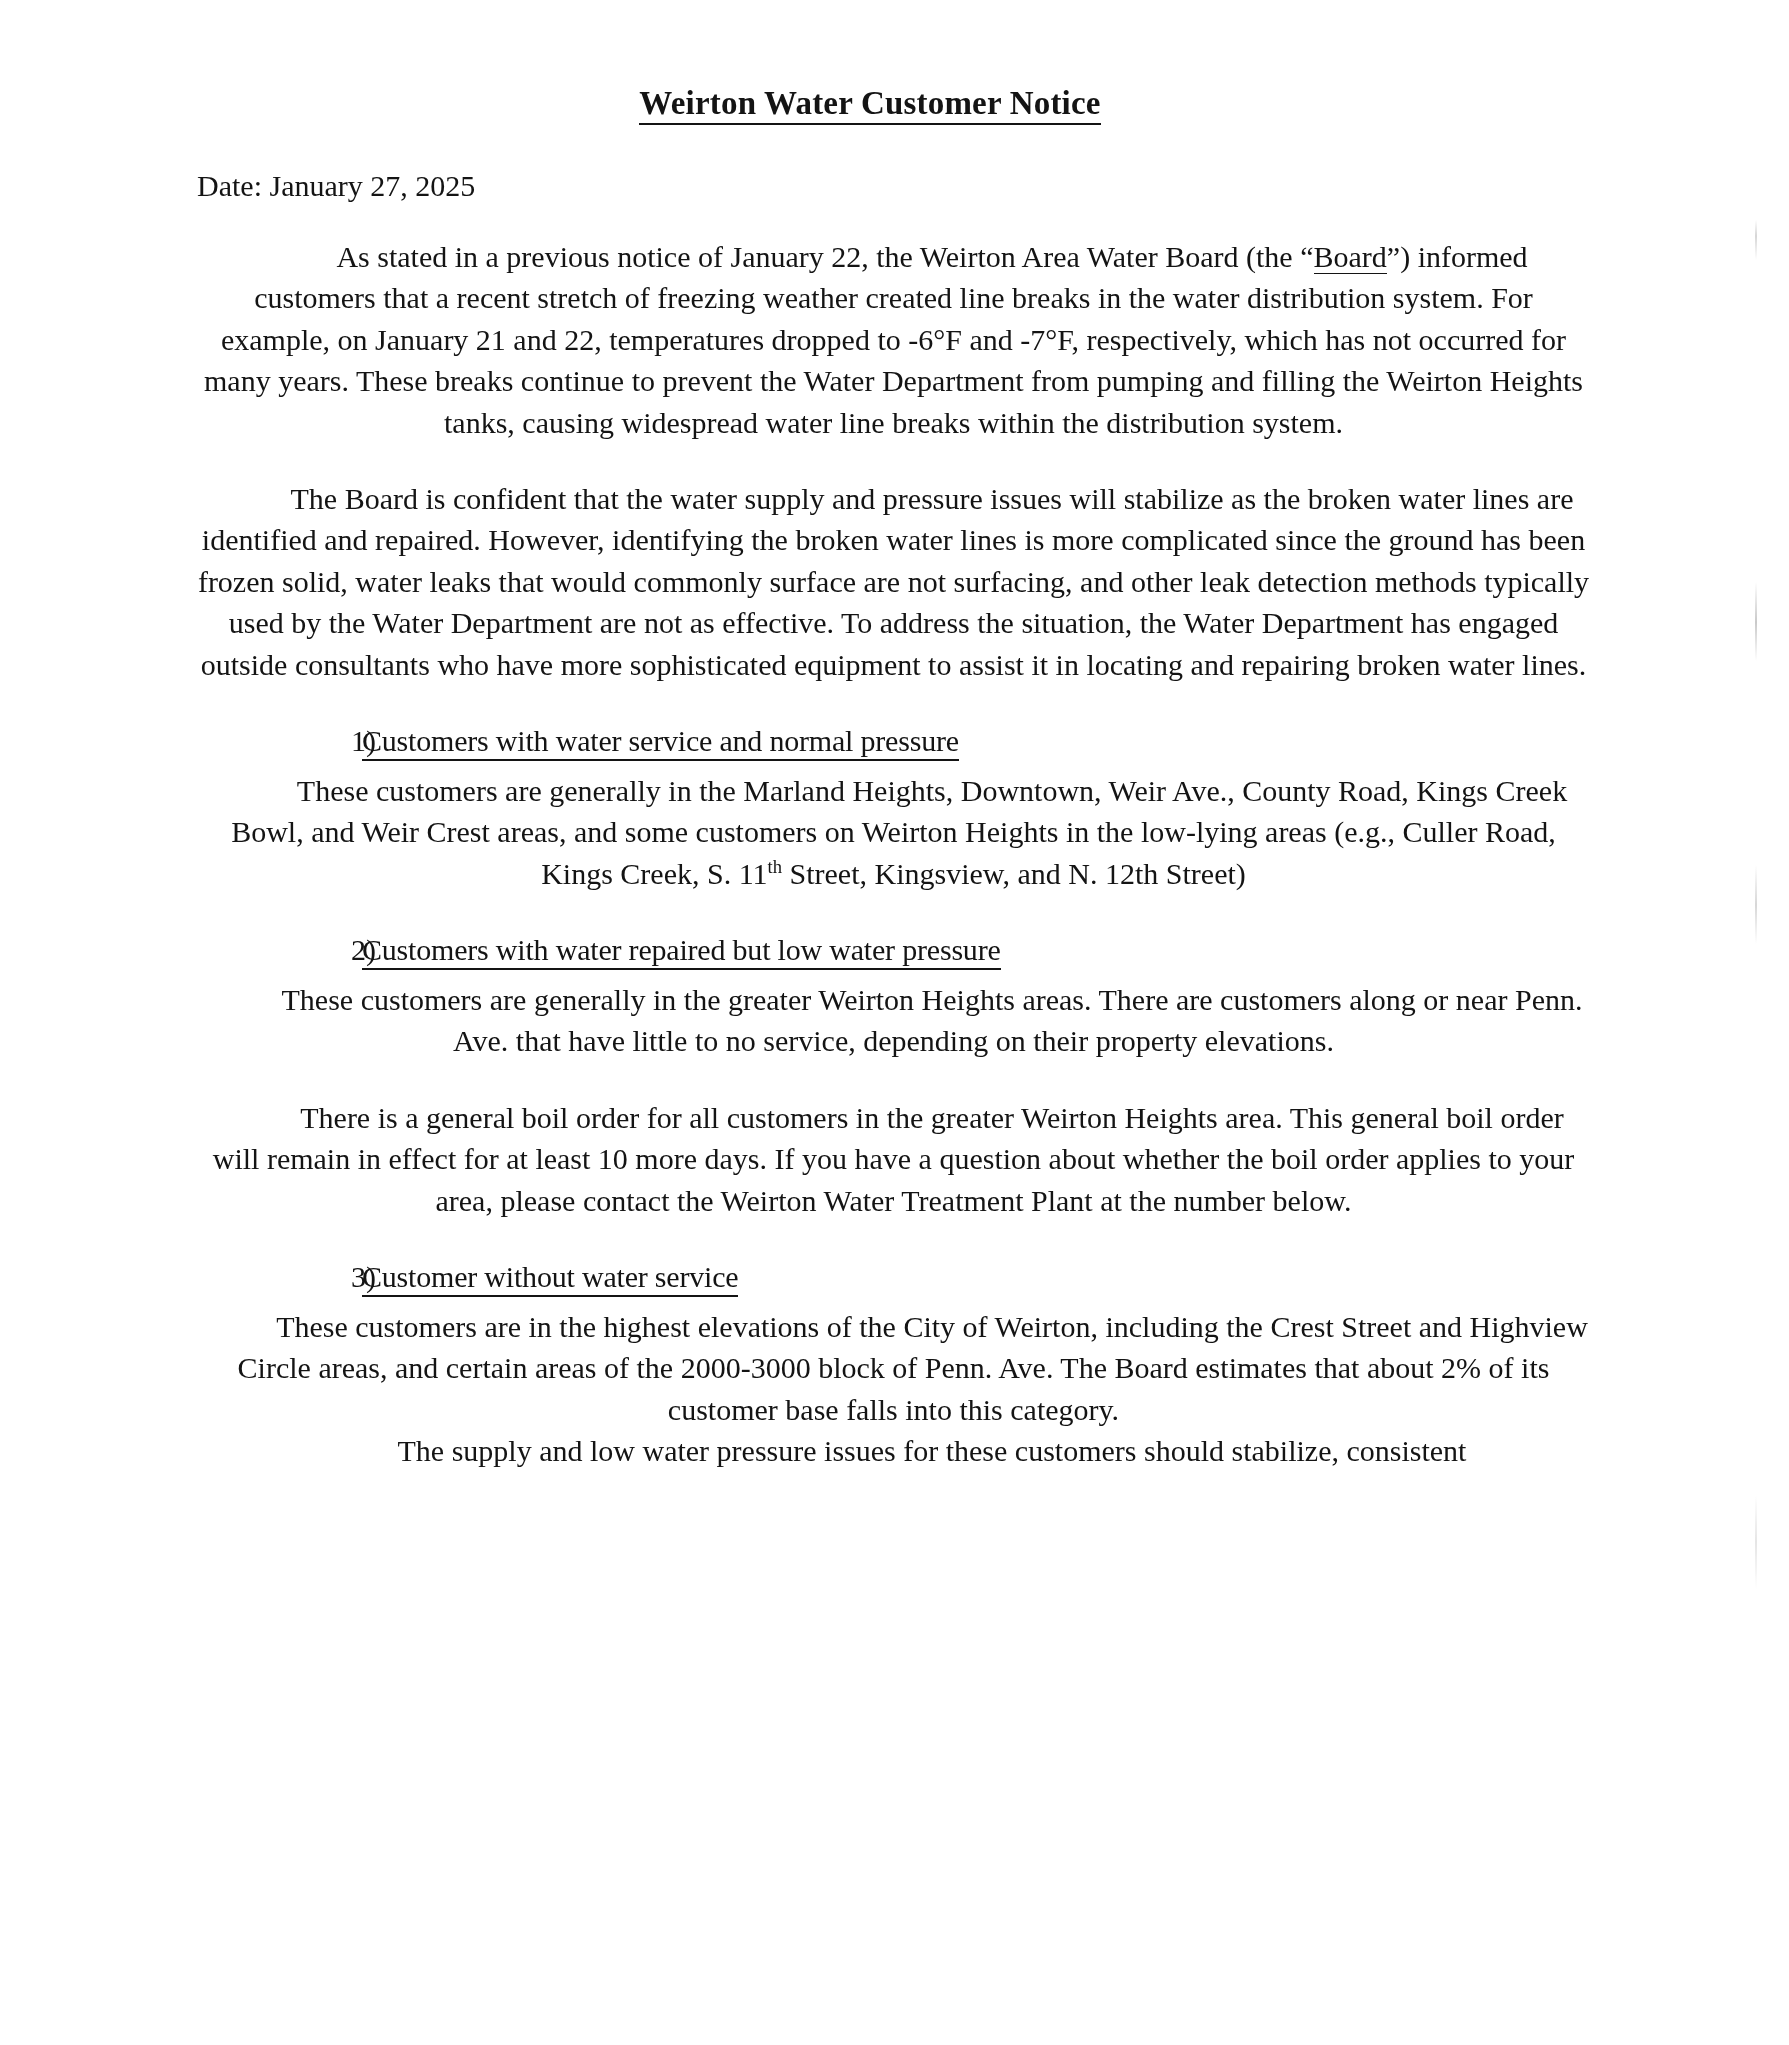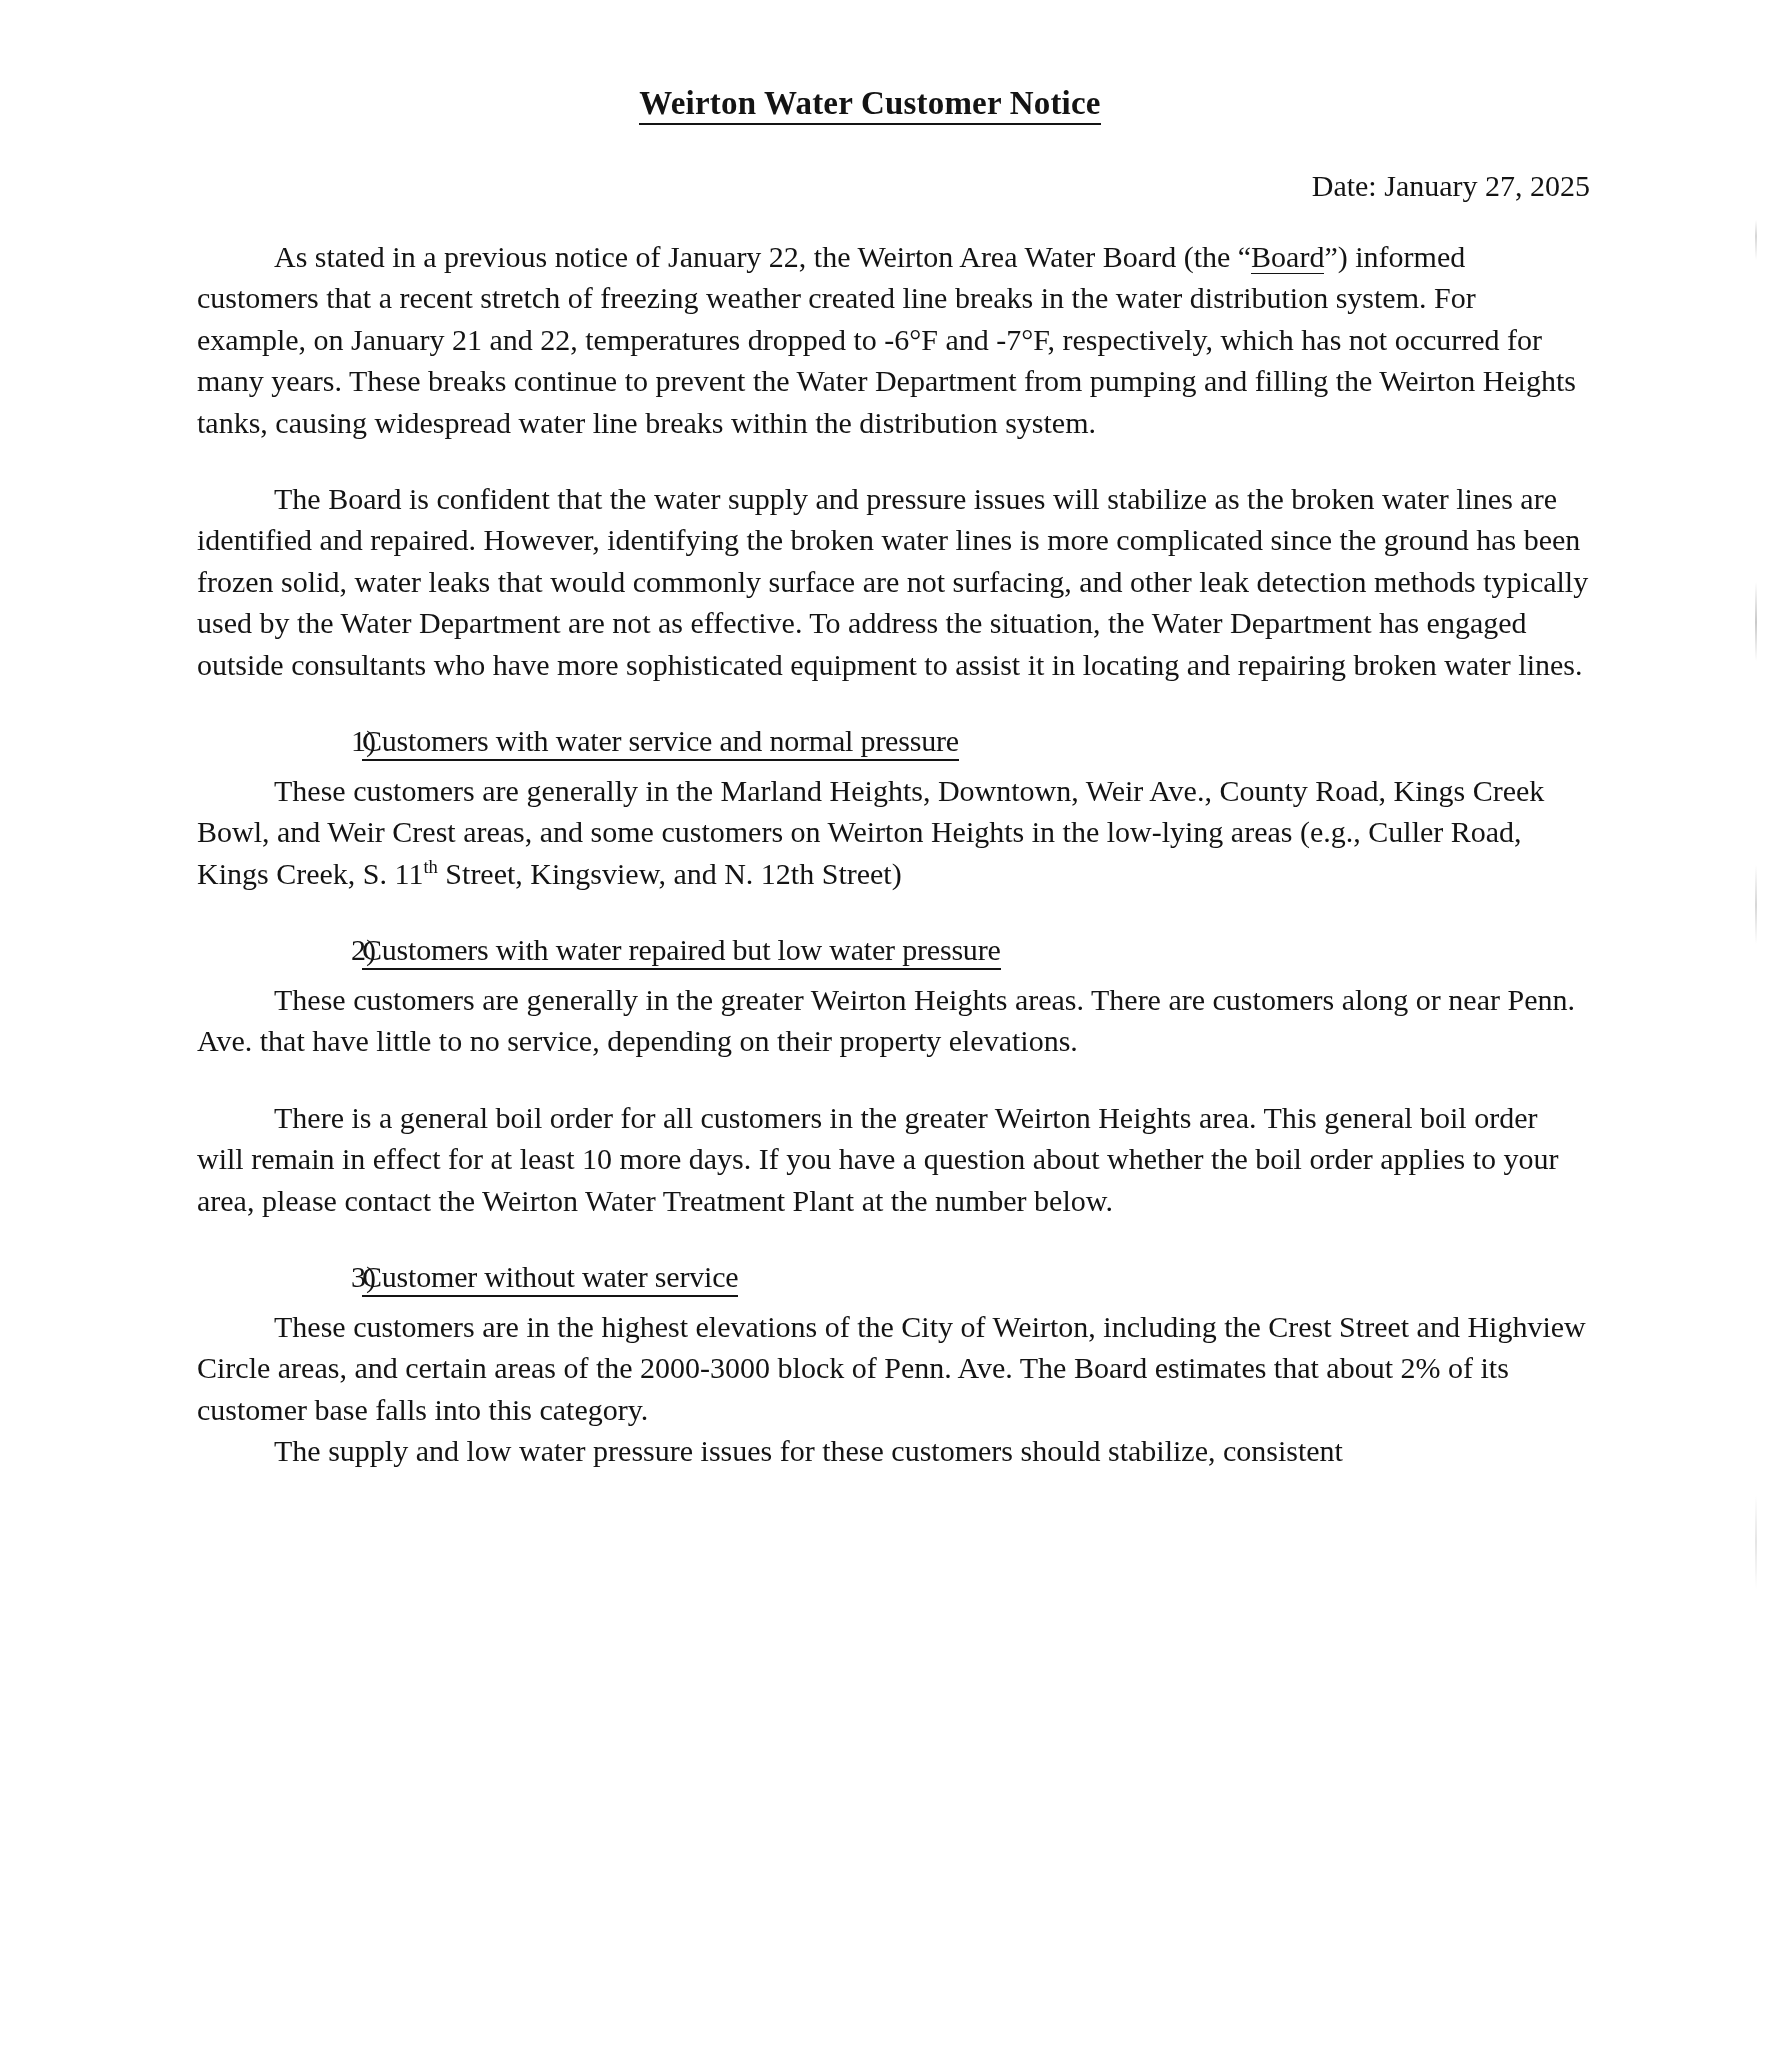--- a/index.html
+++ b/index.html
@@ -62,28 +62,27 @@
   }
   .doc-title .u {
     border-bottom: 2.4px solid #141414;
     padding-bottom: 2.4px;
   }
 
   .date-line {
     font-size: 30px;
     margin-top: 49px;
     line-height: 1.0;
-    text-align: right;
   }
 
   p.body-par {
     font-size: 30px;
     line-height: 1.38;
     margin: 0;
-    text-align: left;
+    text-align: center;
     text-indent: 77px;
   }
   p.gap-par {
     margin-top: 35px;
   }
   p.small-gap {
     margin-top: 10px;
     font-family: Liberation Serif, serif;
   }
 

